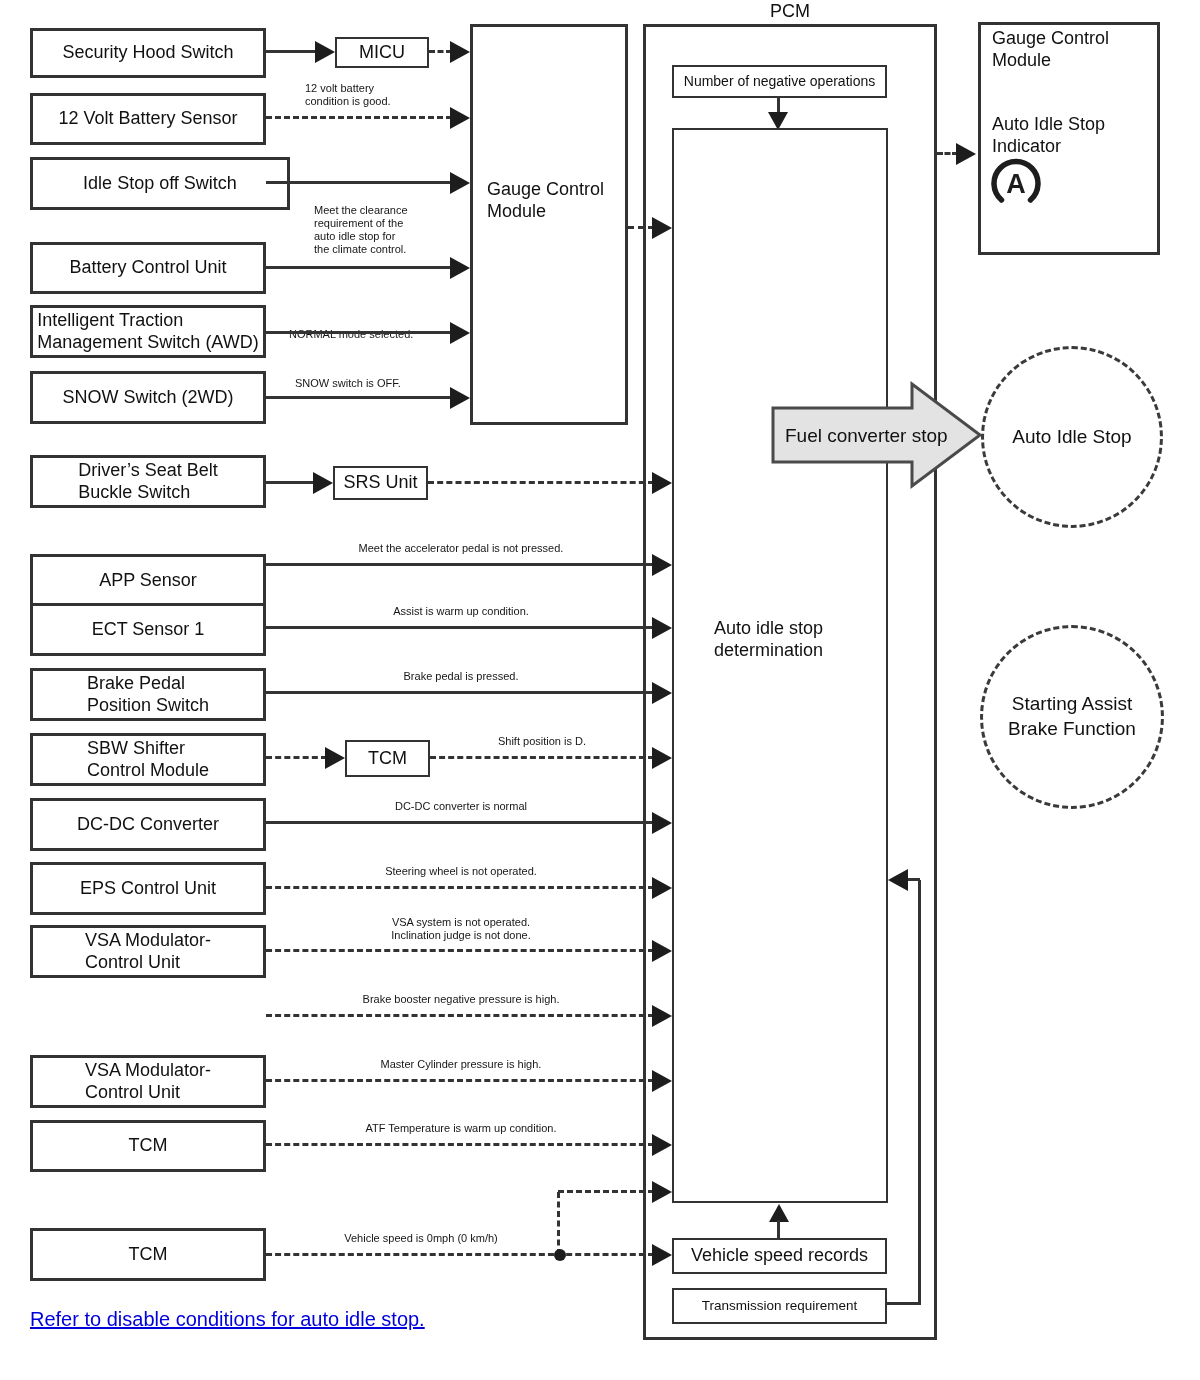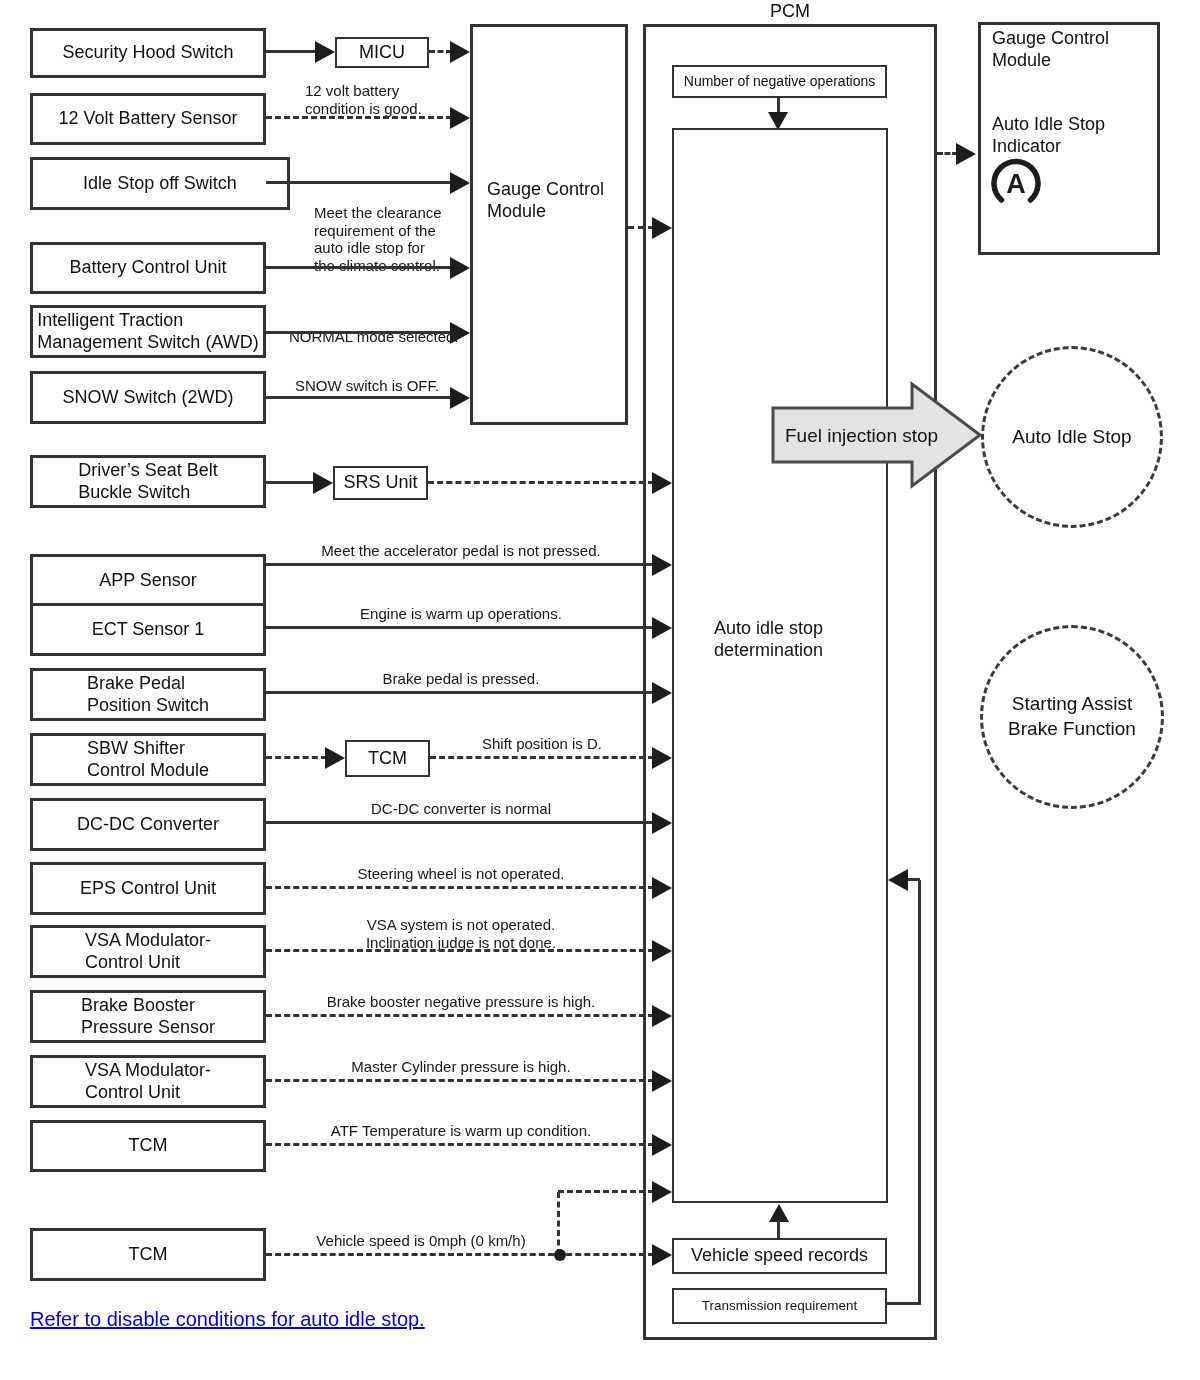--- a/index.html
+++ b/index.html
@@ -17,21 +17,21 @@
   .vl{position:absolute;width:0;border-left:3px solid #333}
   .vl.d{border-left-style:dashed}
   .ar{position:absolute;width:0;height:0;border-top:11px solid transparent;
       border-bottom:11px solid transparent;border-left:20px solid #1d1d1d}
   .al{position:absolute;width:0;height:0;border-top:11px solid transparent;
       border-bottom:11px solid transparent;border-right:20px solid #1d1d1d}
   .ad{position:absolute;width:0;height:0;border-left:10px solid transparent;
       border-right:10px solid transparent;border-top:18px solid #1d1d1d}
   .au{position:absolute;width:0;height:0;border-left:10px solid transparent;
       border-right:10px solid transparent;border-bottom:18px solid #1d1d1d}
-  .cond{position:absolute;font-size:15px;line-height:1.18;white-space:pre-line;color:#161616}
+  .cond{position:absolute;font-size:11px;line-height:1.18;white-space:pre-line;color:#161616}
   .c{text-align:center}
   .lbl{position:absolute;font-size:18px;line-height:1.22;white-space:pre-line}
   .circle{position:absolute;border:3px dashed #3a3a3a;border-radius:50%;background:#fff;
           display:flex;align-items:center;justify-content:center;text-align:center;
           font-size:19px;line-height:1.3;white-space:pre-line}
   .dot{position:absolute;width:12px;height:12px;border-radius:50%;background:#1d1d1d}
   a.ref{position:absolute;color:#0000dd;font-size:20px;text-decoration:underline;cursor:pointer}
   .nw{white-space:nowrap}
 </style>
 </head>
@@ -51,37 +51,35 @@
   <div class="box" style="left:30px;top:554px;width:236px;height:54px">APP Sensor</div>
   <div class="box" style="left:30px;top:603px;width:236px;height:53px">ECT Sensor 1</div>
   <div class="box tl" style="left:30px;top:668px;width:236px;height:53px">Brake Pedal
 Position Switch</div>
   <div class="box tl" style="left:30px;top:733px;width:236px;height:53px">SBW Shifter
 Control Module</div>
   <div class="box" style="left:30px;top:862px;width:236px;height:53px">EPS Control Unit</div>
   <div class="box" style="left:30px;top:798px;width:236px;height:53px">DC-DC Converter</div>
   <div class="box tl" style="left:30px;top:925px;width:236px;height:53px">VSA Modulator-
 Control Unit</div>
-  <div class="box tl" style="left:30px;top:990px;width:236px;height:53px">Brake Booster
-Pressure Sensor</div>
   <div class="box tl" style="left:30px;top:1055px;width:236px;height:53px">VSA Modulator-
 Control Unit</div>
   <div class="box" style="left:30px;top:1120px;width:236px;height:52px">TCM</div>
   <div class="box" style="left:30px;top:1228px;width:236px;height:53px">TCM</div>
 
   <div class="cond" style="left:305px;top:82px;width:175px">12 volt battery
 condition is good.</div>
   <div class="cond" style="left:314px;top:204px;width:180px">Meet the clearance
 requirement of the
 auto idle stop for
 the climate control.</div>
   <div class="cond" style="left:289px;top:328px;width:180px">NORMAL mode selected.</div>
   <div class="cond" style="left:295px;top:377px;width:170px">SNOW switch is OFF.</div>
   <div class="cond c" style="left:276px;top:542px;width:370px">Meet the accelerator pedal is not pressed.</div>
-  <div class="cond c" style="left:276px;top:605px;width:370px">Engine is warm up operations.</div>
+  <div class="cond c" style="left:276px;top:605px;width:370px">Assist is warm up condition.</div>
   <div class="cond c" style="left:276px;top:670px;width:370px">Brake pedal is pressed.</div>
   <div class="cond c" style="left:432px;top:735px;width:220px">Shift position is D.</div>
   <div class="cond c" style="left:276px;top:800px;width:370px">DC-DC converter is normal</div>
   <div class="cond c" style="left:276px;top:865px;width:370px">Steering wheel is not operated.</div>
   <div class="cond c" style="left:276px;top:916px;width:370px">VSA system is not operated.
 Inclination judge is not done.</div>
   <div class="cond c" style="left:276px;top:993px;width:370px">Brake booster negative pressure is high.</div>
   <div class="cond c" style="left:276px;top:1058px;width:370px">Master Cylinder pressure is high.</div>
   <div class="cond c" style="left:276px;top:1122px;width:370px">ATF Temperature is warm up condition.</div>
   <div class="cond c" style="left:276px;top:1232px;width:290px">Vehicle speed is 0mph (0 km/h)</div>
@@ -170,21 +168,21 @@
   <div class="lbl" style="left:992px;top:114px">Auto Idle Stop
 Indicator</div>
   <svg style="position:absolute;left:988px;top:156px" width="56" height="56" viewBox="0 0 56 56">
     <path d="M 13.5 44 A 22 22 0 1 1 42.5 44" fill="none" stroke="#1d1d1d" stroke-width="5.5" stroke-linecap="round"></path>
     <text x="28" y="37" font-size="27" font-weight="bold" text-anchor="middle" fill="#1d1d1d" font-family="Liberation Sans, sans-serif">A</text>
   </svg>
 
   <svg style="position:absolute;left:770px;top:381px" width="216" height="110" viewBox="0 0 216 110">
     <polygon points="3,27 142,27 142,3 210,54 142,105 142,81 3,81" fill="#e3e3e3" stroke="#4a4a4a" stroke-width="3"></polygon>
   </svg>
-  <div class="lbl nw" style="left:785px;top:424px;font-size:19px">Fuel injection stop</div>
+  <div class="lbl nw" style="left:785px;top:424px;font-size:19px">Fuel converter stop</div>
 
   <div class="circle" style="left:981px;top:346px;width:176px;height:176px">Auto Idle Stop</div>
   <div class="circle" style="left:980px;top:625px;width:178px;height:178px">Starting Assist
 Brake Function</div>
 
   <a class="ref" style="left:30px;top:1308px" href="#">Refer to disable conditions for auto idle stop.</a>
 
 </div>
 
 </body></html>

